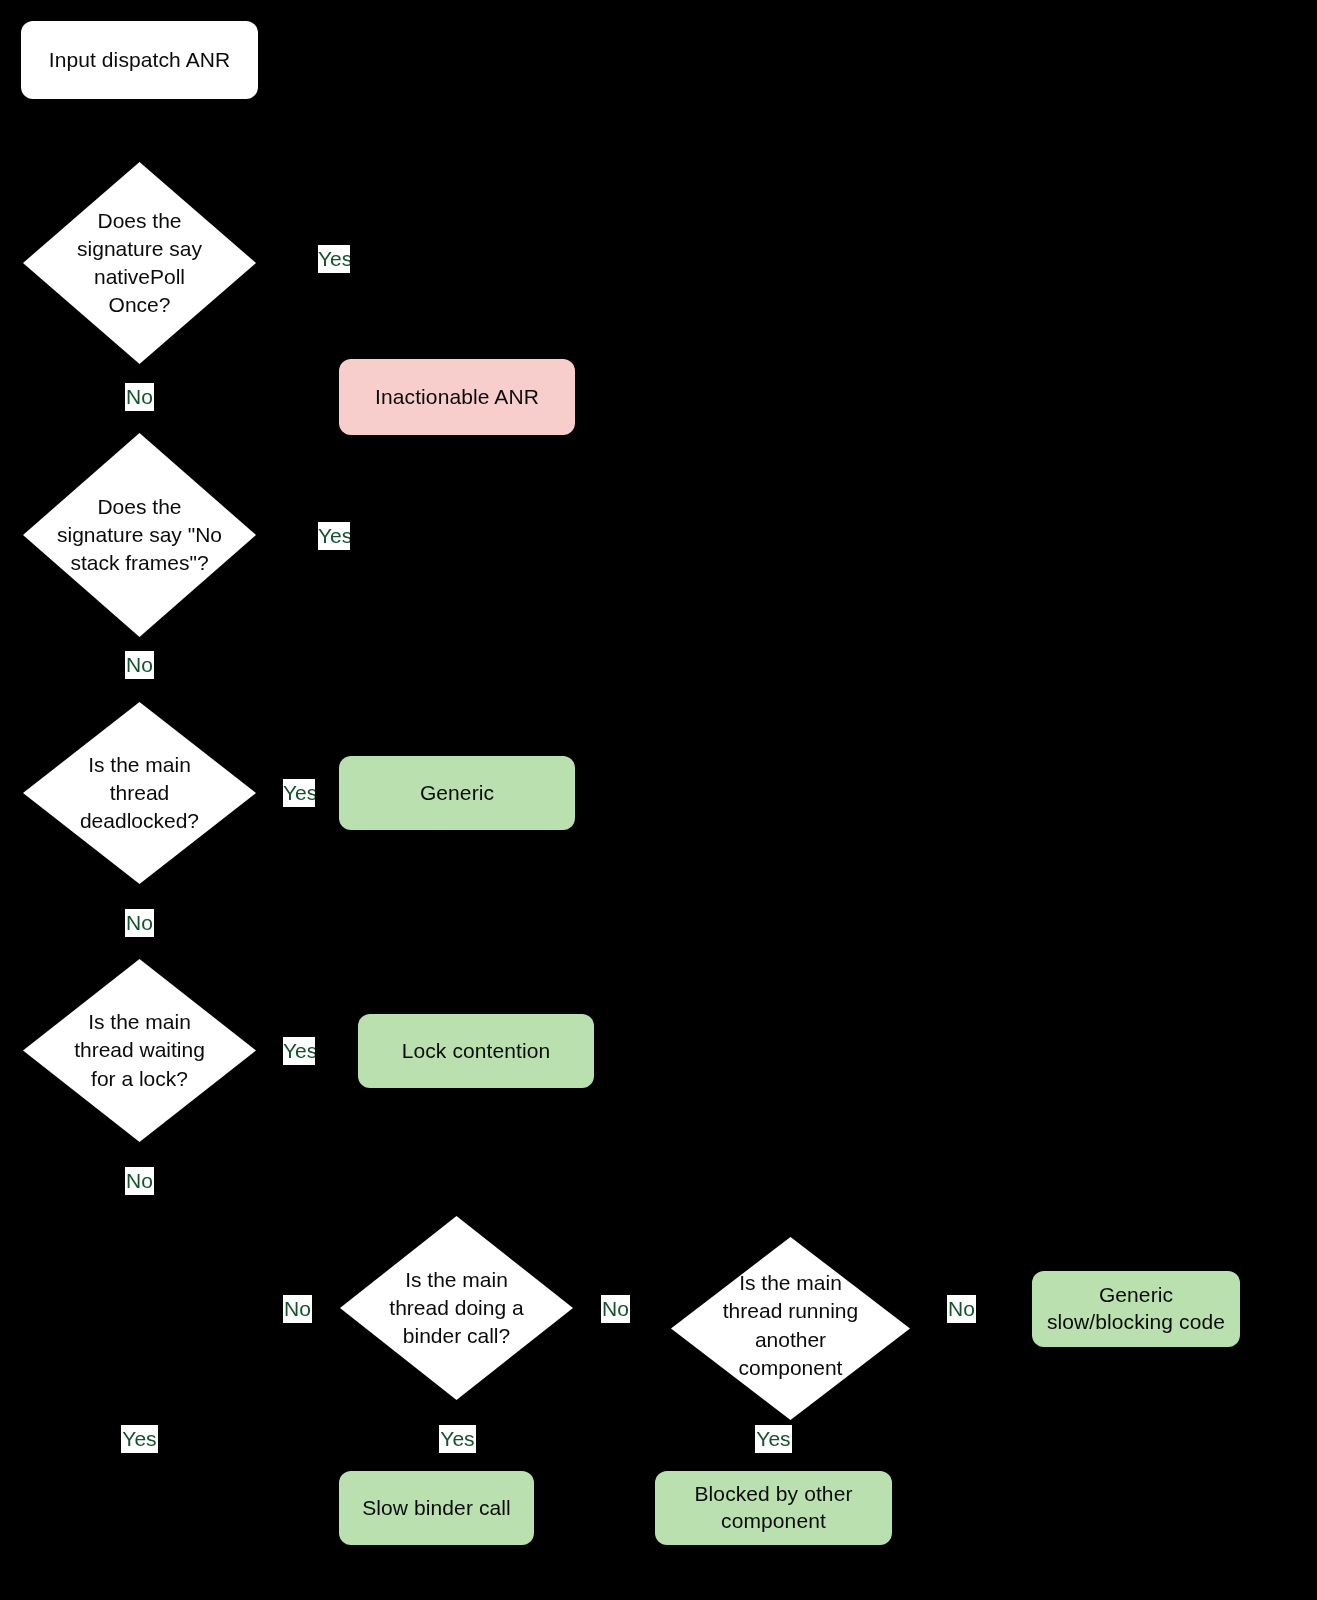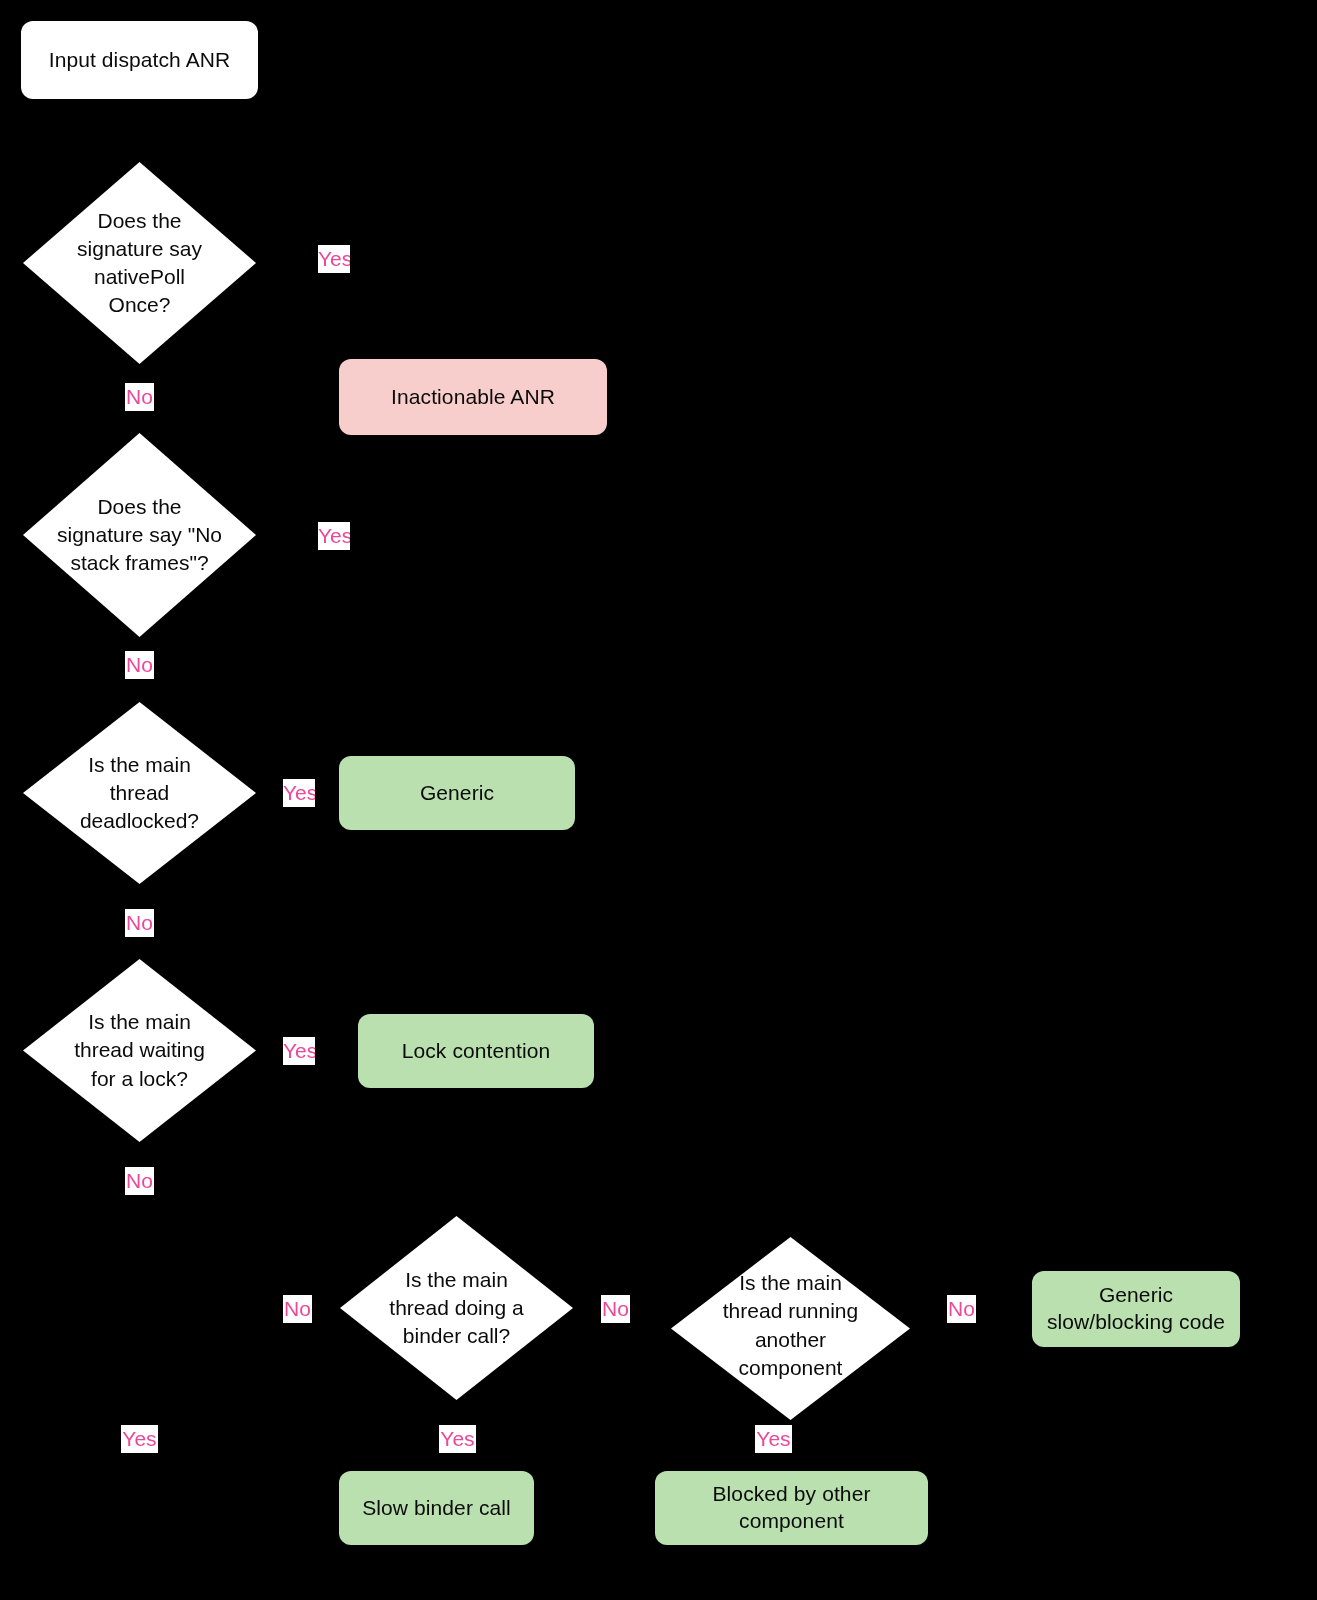--- a/index.html
+++ b/index.html
@@ -58,21 +58,21 @@
   
   .node-diamond.overflow .diamond-label {
     left: -12px;
     right: -12px;
   }
 
   
   .edge-label {
     position: absolute;
     background: #ffffff;
-    color: #ec4899;
+    color: #14532d;
     font-size: 21px;
     line-height: 27px;
     height: 28px;
     overflow: hidden;
     white-space: nowrap;
     text-align: center;
     box-sizing: border-box;
   }
 
   
@@ -110,21 +110,21 @@
   <div class="node-diamond" style="left:23px; top:162px; width:233px; height:202px;">
     <div class="diamond-shape"></div>
     <div class="diamond-label">Does the
 signature say
 nativePoll
 Once?</div>
   </div>
   <div class="edge-label" style="left:318px; top:245px; width:32px;">Yes</div>
   <div class="edge-label" style="left:125px; top:383px; width:29px;">No</div>
 
-  <div class="node-box" style="left:339px; top:359px; width:268px; height:76px; background:#f8cecc;">
+  <div class="node-box" style="left:339px; top:359px; width:236px; height:76px; background:#f8cecc;">
     <span>Inactionable ANR</span>
   </div>
 
   <div class="node-diamond" style="left:23px; top:433px; width:233px; height:204px;">
     <div class="diamond-shape"></div>
     <div class="diamond-label overflow-text" style="left:-10px; right:-10px;">Does the
 signature say "No
 stack frames"?</div>
   </div>
   <div class="edge-label" style="left:318px; top:522px; width:32px;">Yes</div>
@@ -181,18 +181,18 @@
   <div class="node-box" style="left:1032px; top:1271px; width:208px; height:76px; background:#b9e0ae; white-space:pre-line;">
     <span style="white-space:pre-line;">Generic
 slow/blocking code</span>
   </div>
 
 
   <div class="node-box" style="left:339px; top:1471px; width:195px; height:74px; background:#b9e0ae;">
     <span>Slow binder call</span>
   </div>
 
-  <div class="node-box" style="left:655px; top:1471px; width:273px; height:74px; background:#b9e0ae; white-space:pre-line;">
+  <div class="node-box" style="left:655px; top:1471px; width:237px; height:74px; background:#b9e0ae; white-space:pre-line;">
     <span style="white-space:pre-line;">Blocked by other
 component</span>
   </div>
 
 </div>
 
 </body></html>

